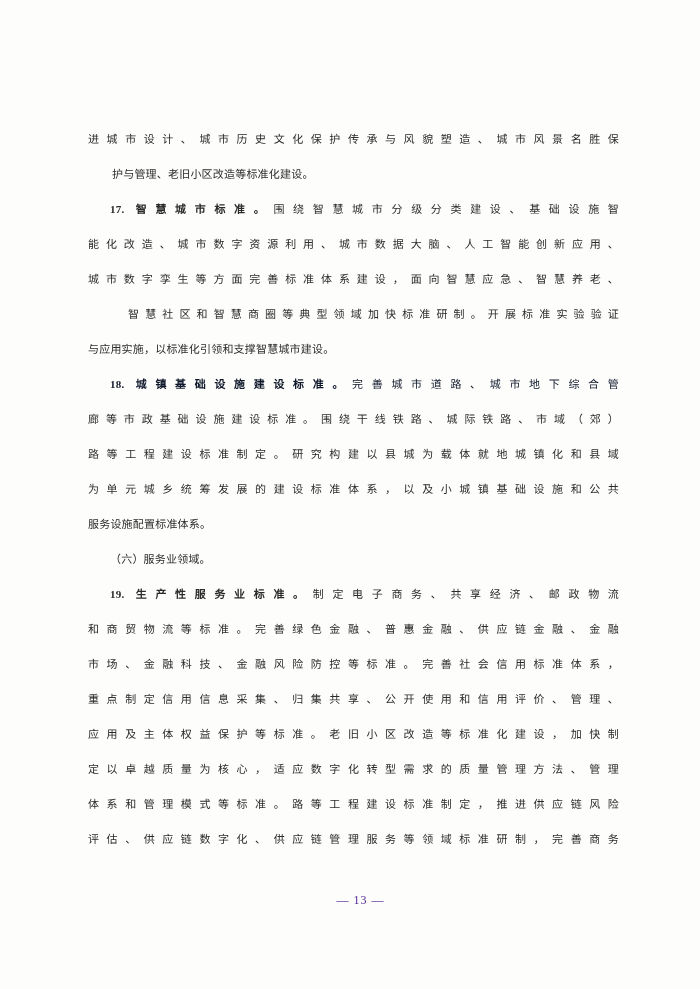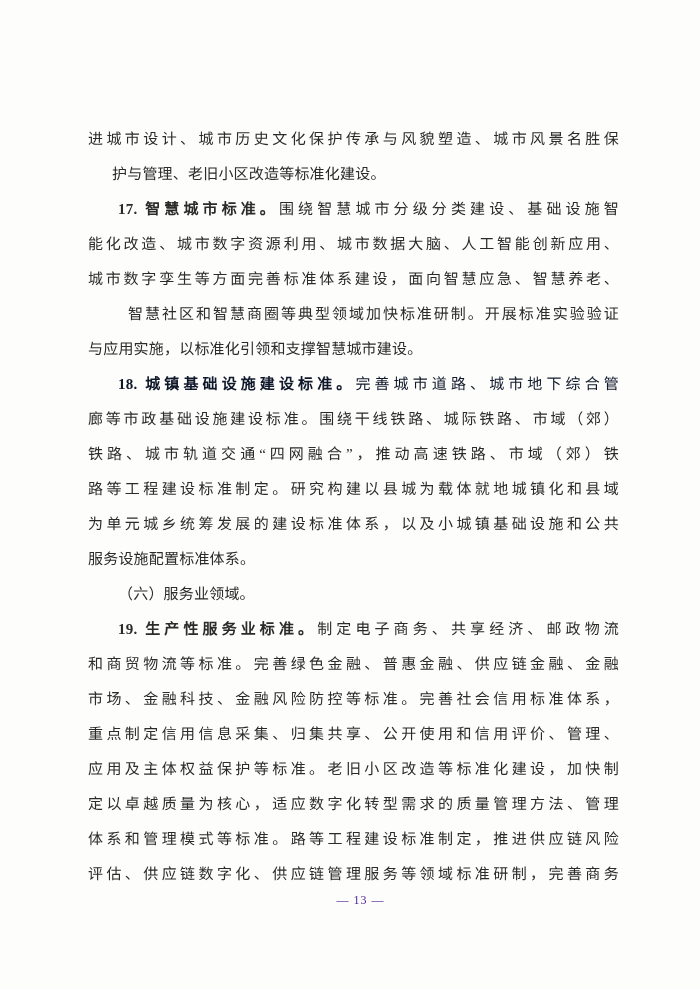--- a/index.html
+++ b/index.html
@@ -16,21 +16,21 @@
     overflow: hidden;
     font-family: "Liberation Serif", "DejaVu Serif", serif;
   }
   .text-block {
     position: absolute;
     left: 88px;
     top: 122px;
     width: 531px;
   }
   .line {
-    font-size: 15px;
+    font-size: 11px;
     line-height: 35px;
     height: 35px;
     color: #2b2b2b;
     letter-spacing: 0.2px;
     white-space: nowrap;
   }
   .line.justify {
     white-space: normal;
     text-align: justify;
     text-align-last: justify;
@@ -64,21 +64,20 @@
   <div class="text-block">
       <div class="line justify" style="color: rgb(43, 43, 43);"><span class="seg">进城市设计、城市历史文化保护传承与风貌塑造、城市风景名胜保</span></div>
       <div class="line left" style="color: rgb(43, 43, 43); margin-left: 24px;"><span class="seg">护与管理、老旧小区改造等标准化建设。</span></div>
       <div class="line justify indent" style="color: rgb(43, 43, 43);"><span class="seg bold">17. 智慧城市标准。</span><span class="seg">围绕智慧城市分级分类建设、基础设施智</span></div>
       <div class="line justify" style="color: rgb(43, 43, 43);"><span class="seg">能化改造、城市数字资源利用、城市数据大脑、人工智能创新应用、</span></div>
       <div class="line justify" style="color: rgb(43, 43, 43);"><span class="seg">城市数字孪生等方面完善标准体系建设，面向智慧应急、智慧养老、</span></div>
       <div class="line justify" style="color: rgb(43, 43, 43); margin-left: 40px;"><span class="seg">智慧社区和智慧商圈等典型领域加快标准研制。开展标准实验验证</span></div>
       <div class="line left" style="color: rgb(43, 43, 43);"><span class="seg">与应用实施，以标准化引领和支撑智慧城市建设。</span></div>
       <div class="line justify indent" style="color: #0f172a;"><span class="seg bold">18. 城镇基础设施建设标准。</span><span class="seg">完善城市道路、城市地下综合管</span></div>
       <div class="line justify" style="color: rgb(43, 43, 43);"><span class="seg">廊等市政基础设施建设标准。围绕干线铁路、城际铁路、市域（郊）</span></div>
-      <div class="line justify" style="color: rgb(43, 43, 43);"><span class="seg">铁路、城市轨道交通“四网融合”，推动高速铁路、市域（郊）铁</span></div>
       <div class="line justify" style="color: rgb(43, 43, 43);"><span class="seg">路等工程建设标准制定。研究构建以县城为载体就地城镇化和县域</span></div>
       <div class="line justify" style="color: rgb(43, 43, 43);"><span class="seg">为单元城乡统筹发展的建设标准体系，以及小城镇基础设施和公共</span></div>
       <div class="line left" style="color: rgb(43, 43, 43);"><span class="seg">服务设施配置标准体系。</span></div>
       <div class="line left indent" style="color: rgb(43, 43, 43);"><span class="seg">（六）服务业领域。</span></div>
       <div class="line justify indent" style="color: rgb(43, 43, 43);"><span class="seg bold">19. 生产性服务业标准。</span><span class="seg">制定电子商务、共享经济、邮政物流</span></div>
       <div class="line justify" style="color: rgb(43, 43, 43);"><span class="seg">和商贸物流等标准。完善绿色金融、普惠金融、供应链金融、金融</span></div>
       <div class="line justify" style="color: rgb(43, 43, 43);"><span class="seg">市场、金融科技、金融风险防控等标准。完善社会信用标准体系，</span></div>
       <div class="line justify" style="color: rgb(43, 43, 43);"><span class="seg">重点制定信用信息采集、归集共享、公开使用和信用评价、管理、</span></div>
       <div class="line justify" style="color: rgb(43, 43, 43);"><span class="seg">应用及主体权益保护等标准。老旧小区改造等标准化建设，加快制</span></div>
       <div class="line justify" style="color: rgb(43, 43, 43);"><span class="seg">定以卓越质量为核心，适应数字化转型需求的质量管理方法、管理</span></div>

